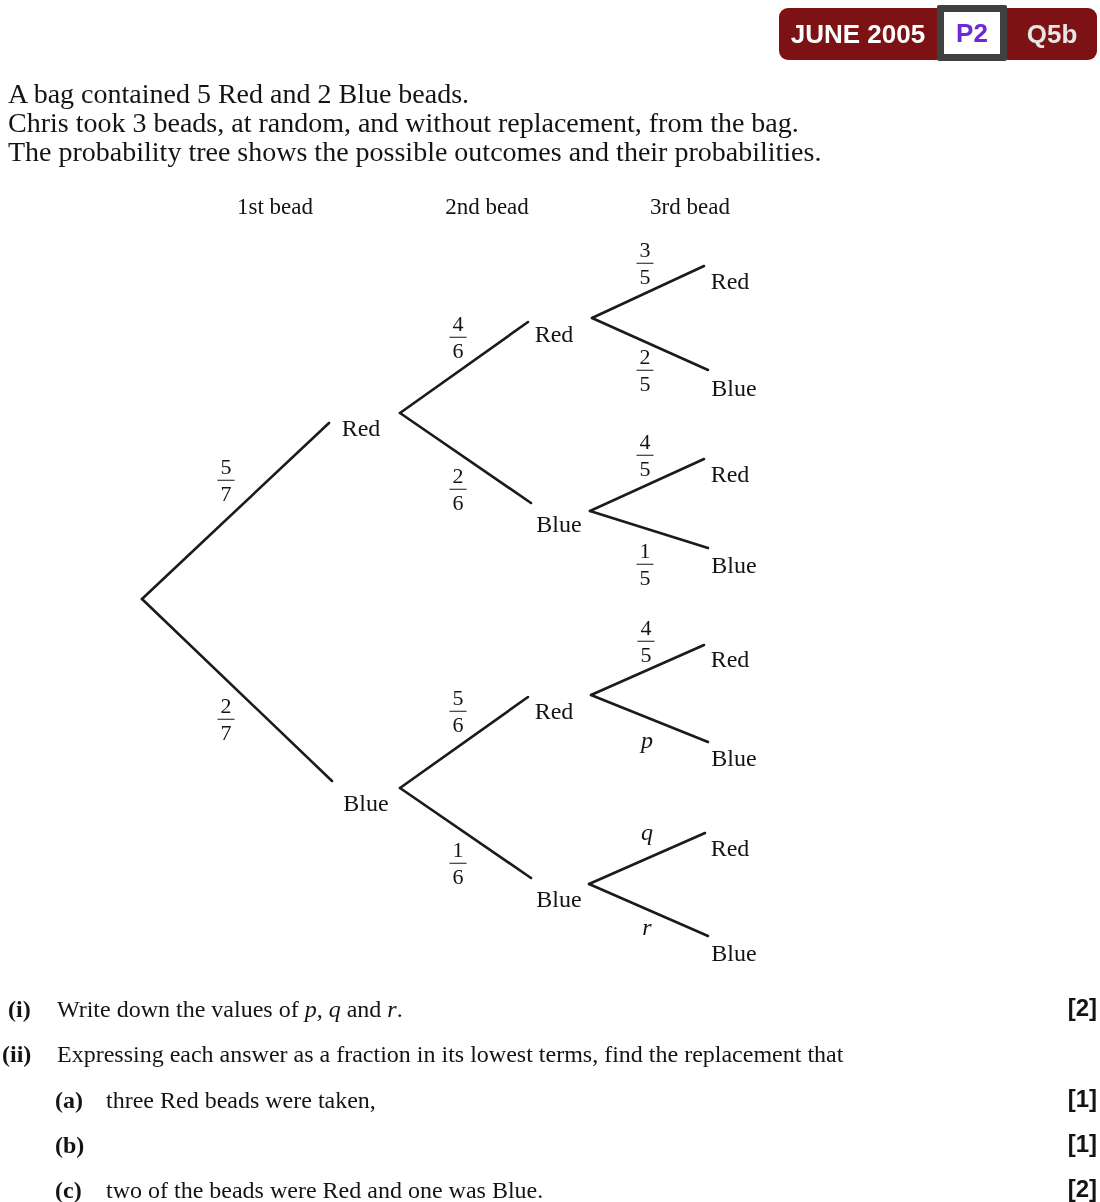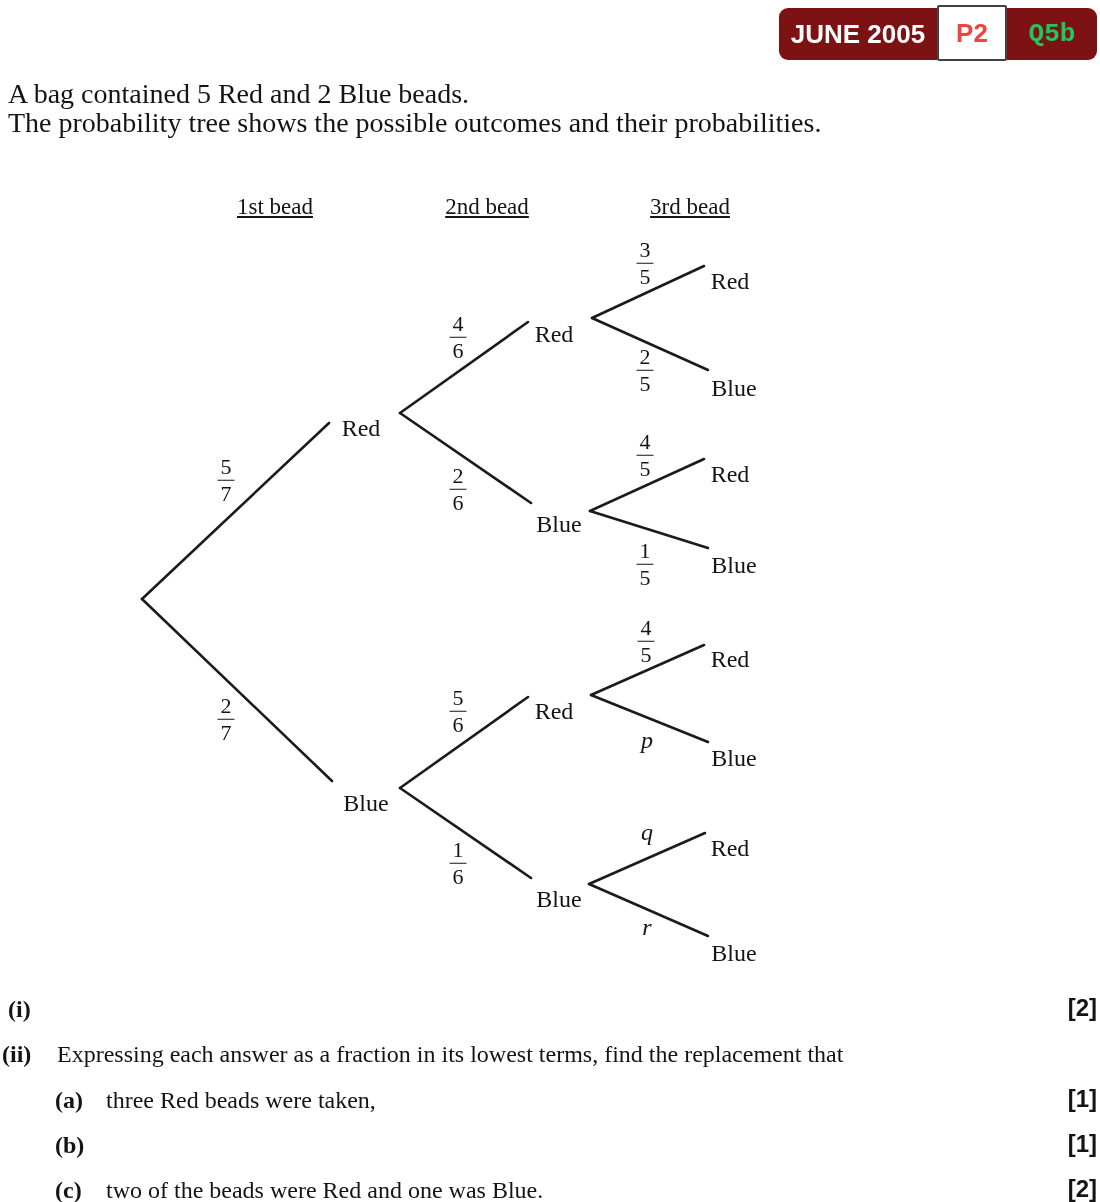--- a/index.html
+++ b/index.html
@@ -8,32 +8,32 @@
     font-family:"Liberation Serif", serif; color:#141414; overflow:hidden;
   }
 
   
   .badge {
     position:absolute; top:8px; left:779px; height:52px; display:flex;
     font-family:"Liberation Sans", sans-serif; font-weight:700; font-size:26px;
   }
   .seg { display:flex; align-items:center; justify-content:center; box-sizing:border-box; }
   .seg-left  { width:158px; background:#7d1214; color:#fff; border-radius:9px 0 0 9px; }
-  .seg-white { width:70px;  background:#ffffff; color:#ef4444; border:2px solid #404040;
+  .seg-white { width:70px;  background:#ffffff; color:#6d28d9; border:7px solid #404040;
                position:relative; top:-3px; height:56px; border-radius:2px; z-index:1; }
-  .seg-right { width:90px;  background:#7d1214; color:#22c55e; border-radius:0 9px 9px 0;font-family:Liberation Mono, monospace; }
+  .seg-right { width:90px;  background:#7d1214; color:#e5e5e5; border-radius:0 9px 9px 0; }
 
   
   .intro { position:absolute; left:8px; top:79px; font-size:28px; line-height:29px; white-space:nowrap; }
 
   
   .tree-svg { position:absolute; left:0; top:0; width:1100px; height:1202px; }
   .tree-svg line { stroke:#1b1b1b; stroke-width:2.6; stroke-linecap:round; }
 
-  .theader { position:absolute; transform:translate(-50%,-50%); font-size:23px; white-space:nowrap;text-decoration:underline; }
+  .theader { position:absolute; transform:translate(-50%,-50%); font-size:23px; white-space:nowrap; }
   .tnode   { position:absolute; transform:translate(-50%,-50%); font-size:24px; white-space:nowrap;margin-top:16px; }
 
   .frac { position:absolute; transform:translate(-50%,-50%); text-align:center;
           font-size:22px; line-height:1.08; }
   .frac .num { display:block; padding:0 3px 1px; border-bottom:1.8px solid #141414; }
   .frac .den { display:block; padding-top:1px; }
 
   .pletter { position:absolute; transform:translate(-50%,-50%); font-size:24px; font-style:italic; }
 
   
@@ -50,20 +50,21 @@
 <div class="page">
 
   <div class="badge">
     <span class="seg seg-left">JUNE 2005</span>
     <span class="seg seg-white">P2</span>
     <span class="seg seg-right">Q5b</span>
   </div>
 
   <div class="intro">
     <div>A bag contained 5 Red and 2 Blue beads.</div>
+    <div>Chris took 3 beads, at random, and without replacement, from the bag.</div>
     <div>The probability tree shows the possible outcomes and their probabilities.</div>
   </div>
 
   <svg class="tree-svg" viewBox="0 0 1100 1202">
     <line x1="142" y1="599" x2="329" y2="423"></line>
     <line x1="142" y1="599" x2="332" y2="781"></line>
     <line x1="400" y1="413" x2="528" y2="322"></line>
     <line x1="400" y1="413" x2="531" y2="503"></line>
     <line x1="400" y1="788" x2="528" y2="697"></line>
     <line x1="400" y1="788" x2="531" y2="878"></line>
@@ -141,20 +142,21 @@
   <div class="frac" style="left:646px;top:641px">
     <span class="num">4</span>
     <span class="den">5</span>
   </div>
   <div class="pletter" style="left:647px;top:740px">p</div>
   <div class="pletter" style="left:647px;top:832px">q</div>
   <div class="pletter" style="left:647px;top:927px">r</div>
 
   <div class="qrow" style="top:996px">
     <span class="qlabel" style="left:8px">(i)</span>
+    <span class="qtext" style="left:57px"><span>Write down the values of </span><i>p</i><span>, </span><i>q</i><span> and </span><i>r</i><span>.</span></span>
     <span class="qmark">[2]</span>
   </div>
 
   <div class="qrow" style="top:1041px">
     <span class="qlabel" style="left:2px">(ii)</span>
     <span class="qtext" style="left:57px">Expressing each answer as a fraction in its lowest terms, find the replacement that</span>
   </div>
 
   <div class="qrow" style="top:1087px">
     <span class="qlabel" style="left:55px">(a)</span>

